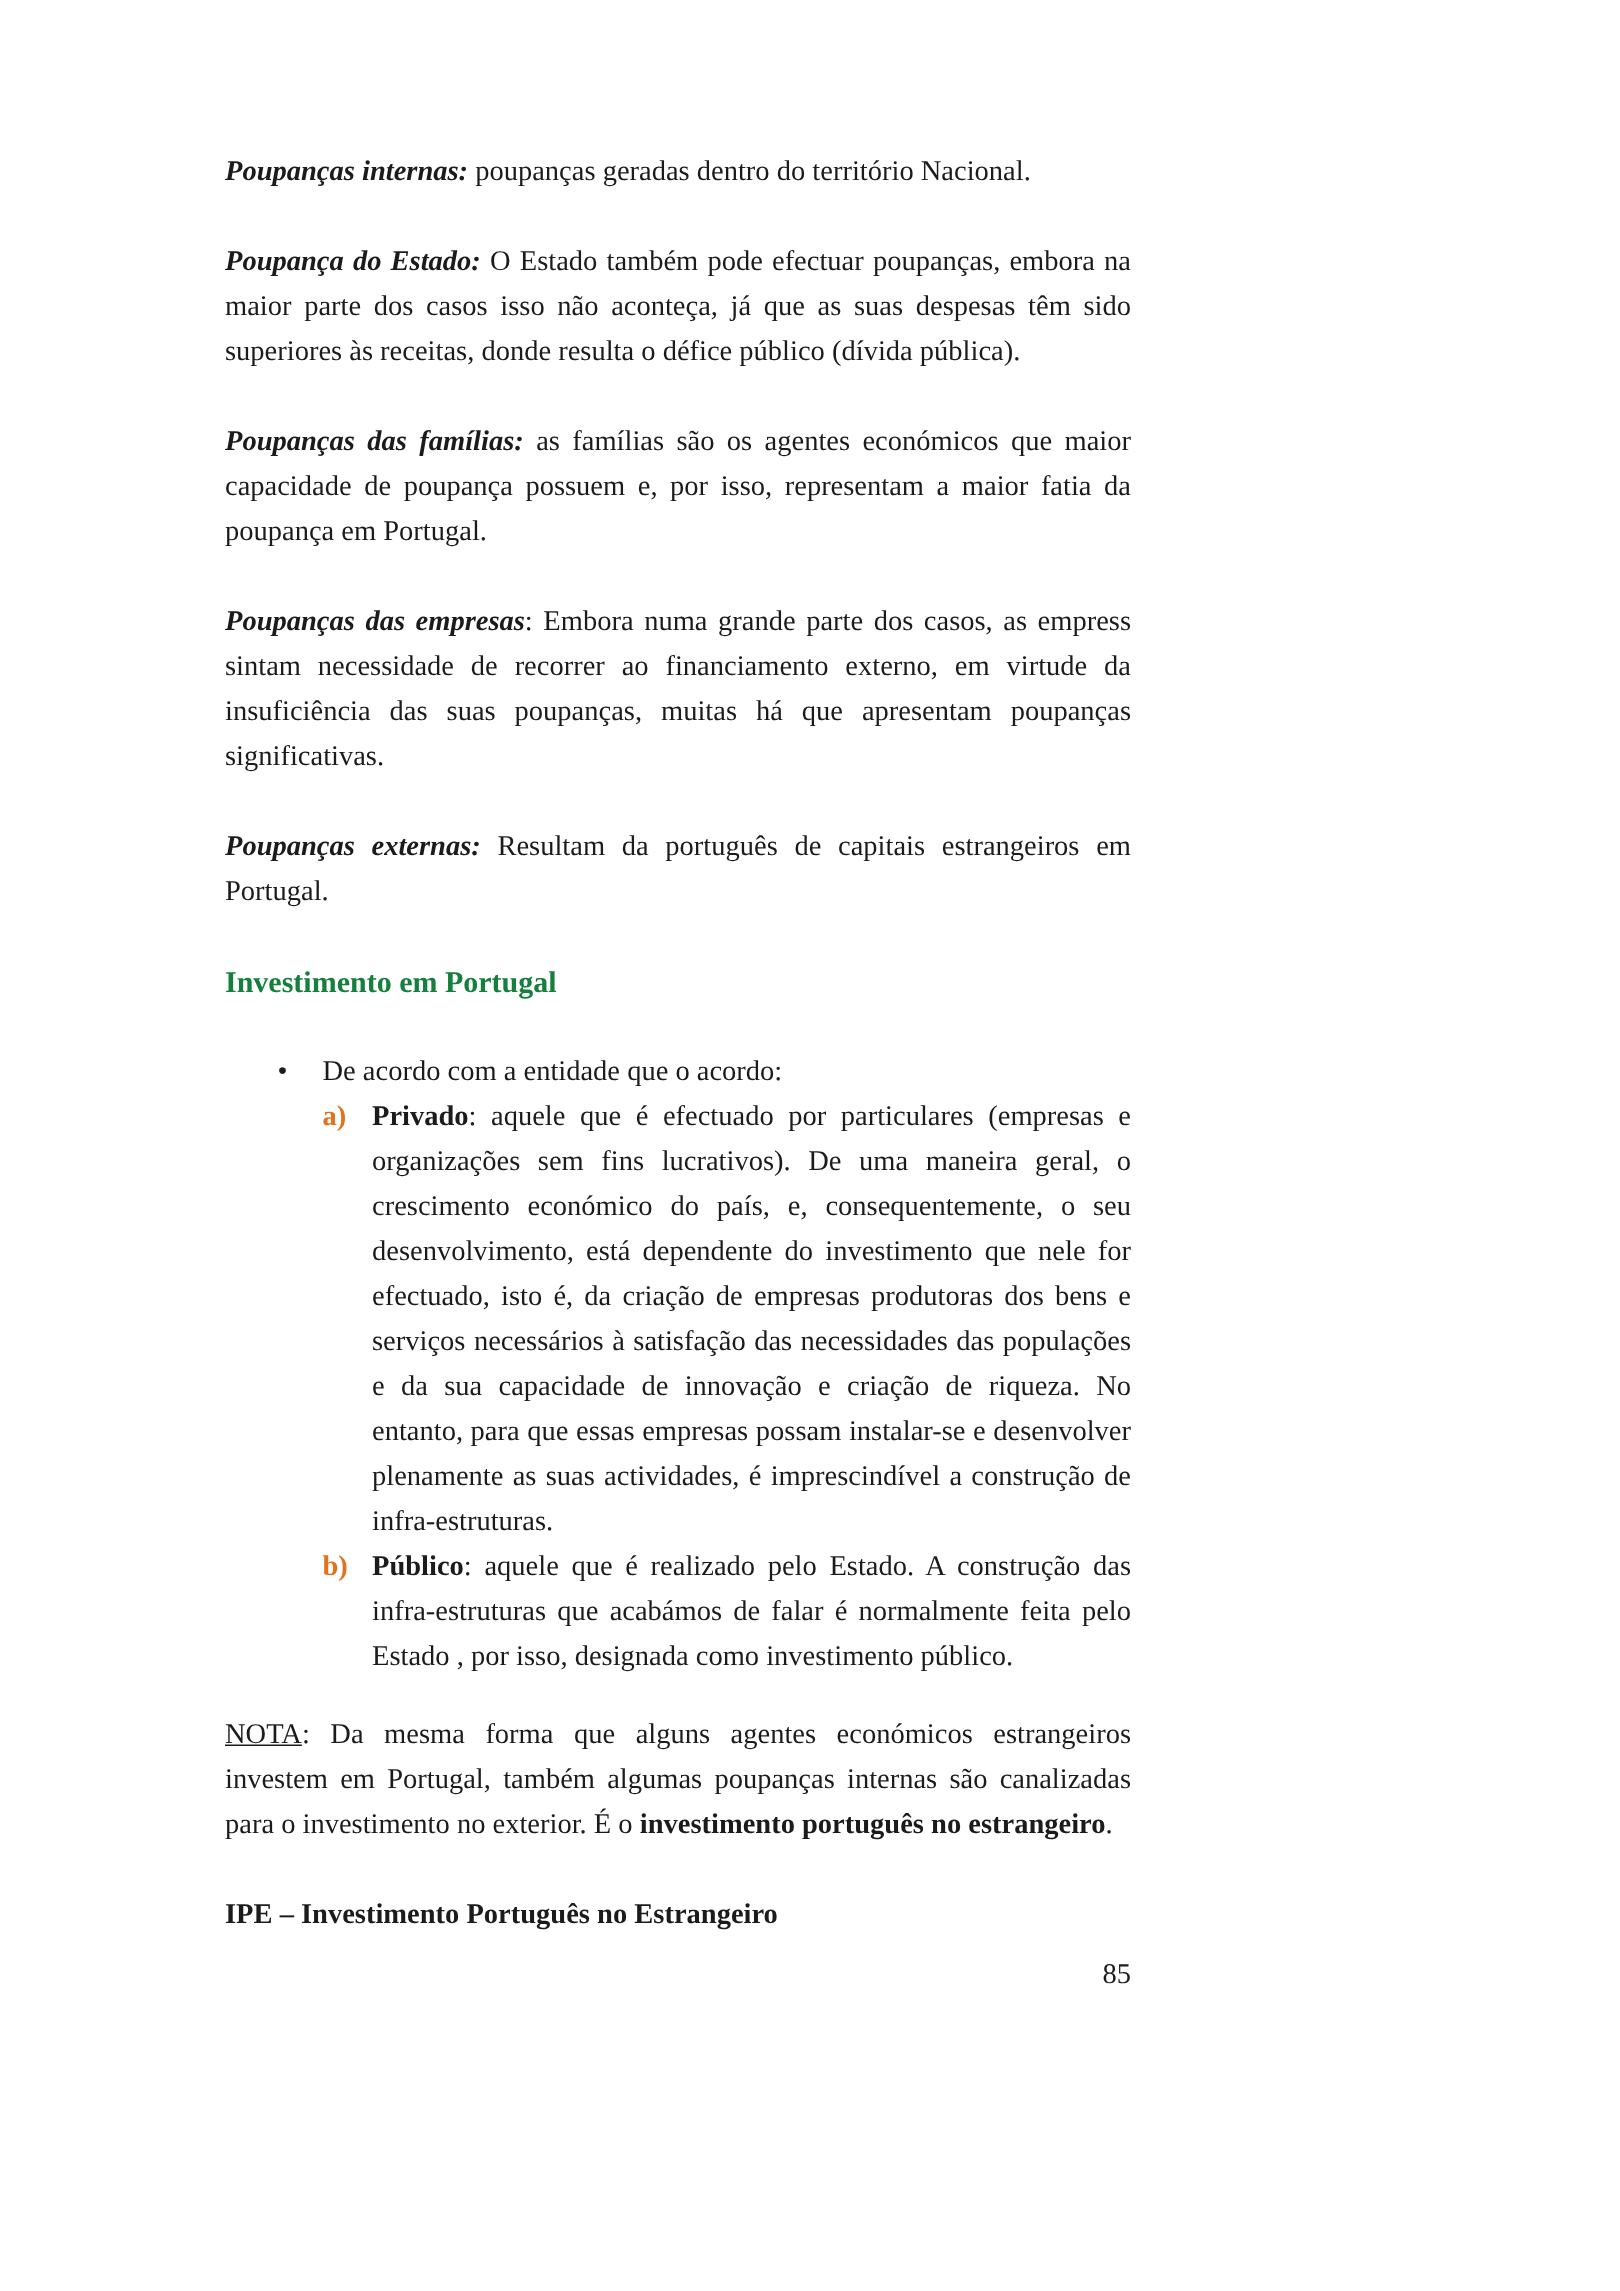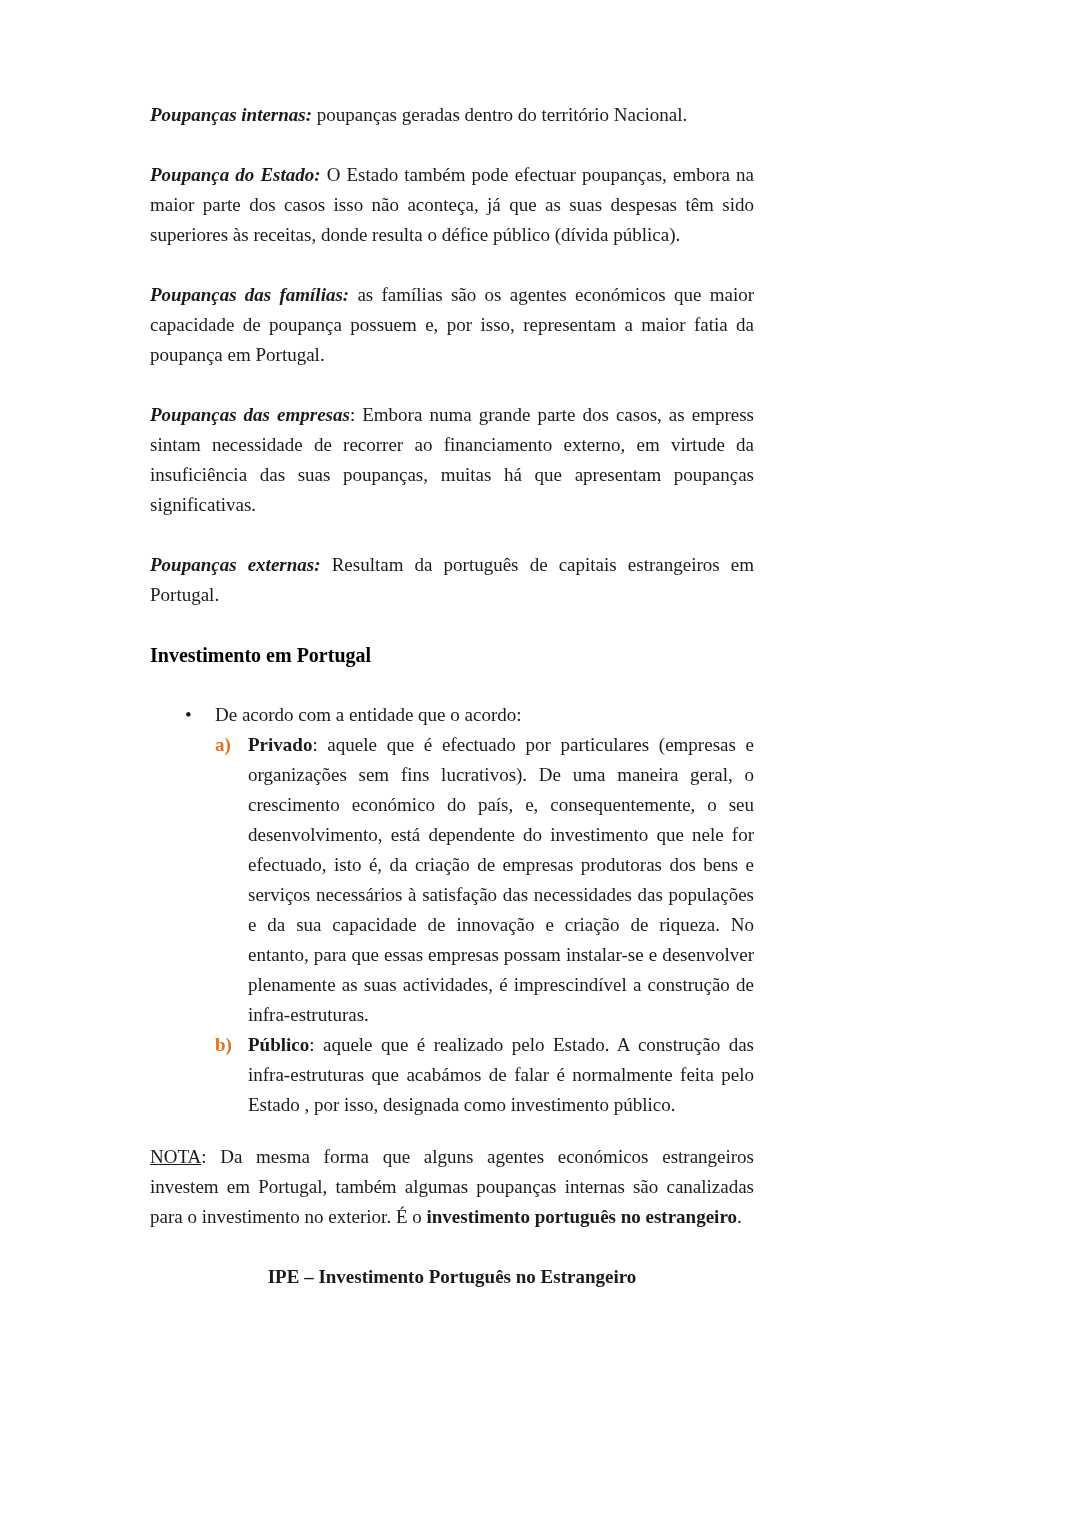--- a/index.html
+++ b/index.html
@@ -22,21 +22,21 @@
   }
   .lead {
     font-weight: bold;
     font-style: italic;
   }
   .nota-label {
     text-decoration: underline;
   }
   .bold { font-weight: bold; }
   .section-heading {
-    color: #000000;
+    color: #15803d;
     font-weight: bold;
     font-size: 20px;
     line-height: 30px;
     margin: 0 0 30px 0;
   }
   .bullet-row {
     display: flex;
     margin: 0;
   }
   .bullet-glyph {
@@ -55,21 +55,21 @@
     flex-shrink: 0;
     color: #E2731E;
     font-weight: bold;
   }
   .abc-body {
     flex: 1;
     text-align: justify;
   }
   .abc-lead { font-weight: bold; }
   .ipe-block { margin: 0; }
-  .ipe-heading { font-weight: bold; text-align: center; }
+  .ipe-heading { font-weight: bold; }
   .page-number {
     text-align: right;
     margin-top: 10px;
   }
 </style>
 </head>
 <body>
 
 <div class="page">
 
@@ -101,14 +101,15 @@
       <div class="abc-body"><span class="abc-lead">Público</span><span>: aquele que é realizado pelo Estado. A construção das infra-estruturas que acabámos de falar é normalmente feita pelo Estado , por isso, designada como investimento público.</span></div>
     </div>
   </div>
 
   <p class="body-para"><span class="nota-label">NOTA</span><span>: Da mesma forma que alguns agentes económicos estrangeiros investem em Portugal, também algumas poupanças internas são canalizadas para o investimento no exterior. É o </span><span class="bold">investimento português no estrangeiro</span><span>.</span></p>
 
   <div class="ipe-block">
     <div class="ipe-heading">IPE – Investimento Português no Estrangeiro</div>
   </div>
 
+  <div class="page-number">85</div>
 
 </div>
 
 </body></html>

